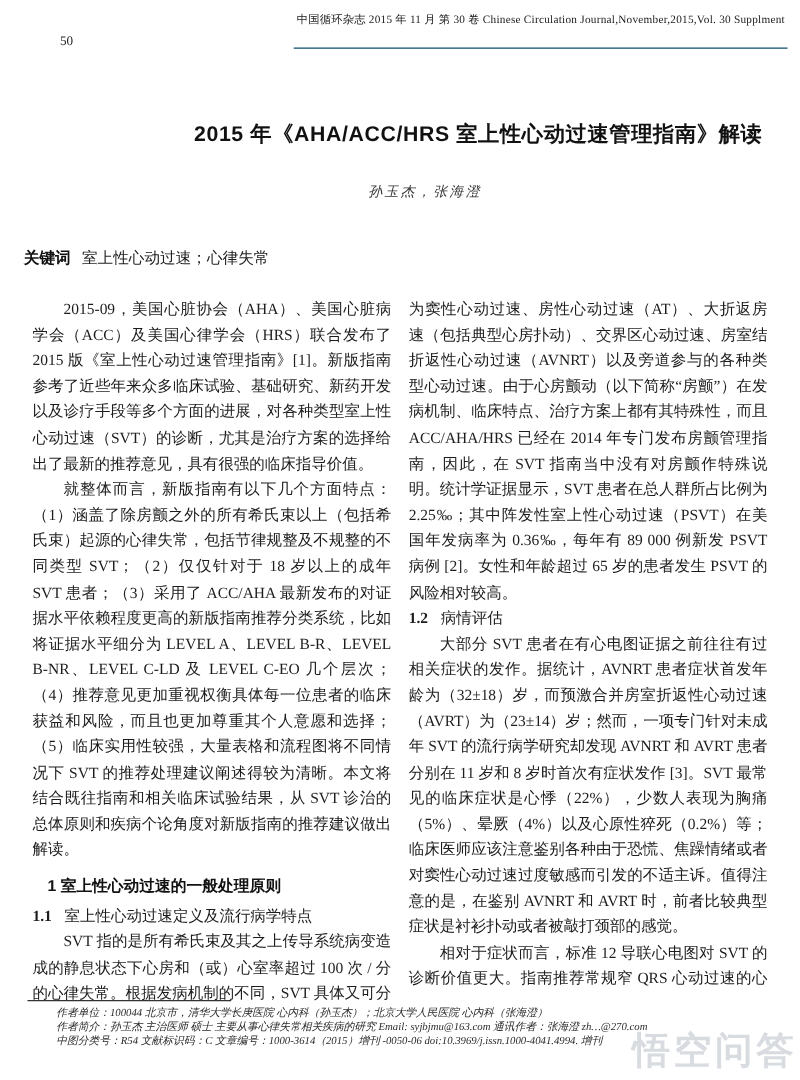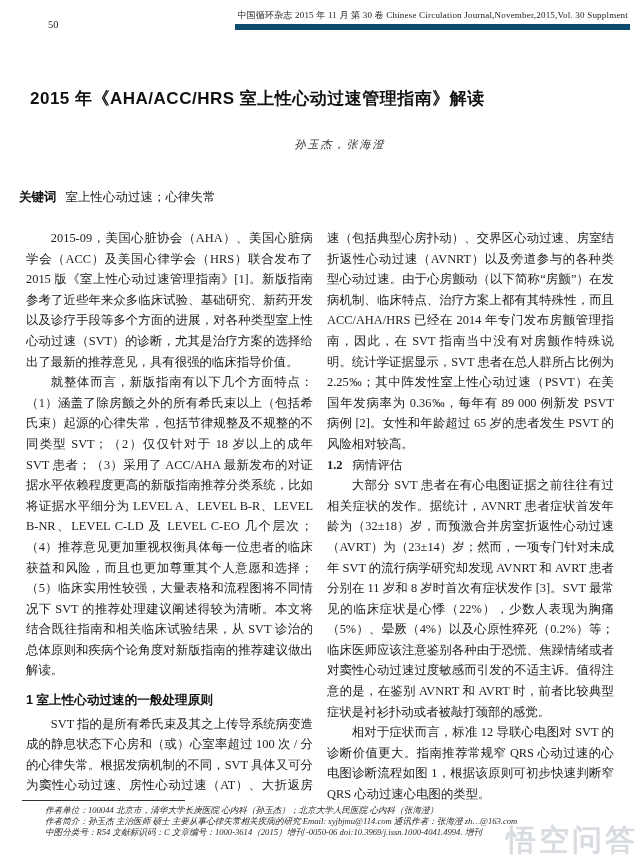--- a/index.html
+++ b/index.html
@@ -20,30 +20,30 @@
   }
   .page-num{
     font-size:10.5px;
     margin-left:38px;
     color:#222;
   }
   .journal-info{
     margin-left:auto;
     font-size:9px;
     color:#222;
-    border-bottom:6px solid #0c4a6e;
-    padding:0 2px 2px 2px;
+    border-bottom:1px solid #0c4a6e;
+    padding:0 2px 16px 2px;
     letter-spacing:0.2px;
     white-space:nowrap;
   }
 
   
   .article-title{
     margin:57px 30px 0 30px;
-    text-align:left;
+    text-align:right;
     font-family:"Liberation Sans","DejaVu Sans",sans-serif;
     font-weight:bold;
     font-size:17px;
     letter-spacing:0.5px;
     color:#111;
   }
   .article-authors{
     margin-top:27px;
     text-align:center;
     font-size:11px;
@@ -77,21 +77,21 @@
     overflow:hidden;
     font-size:12.4px;
     line-height:20.6px;
     text-align:justify;
   }
   .para{
     margin:0;
     text-indent:2em;
   }
   .sec-heading{
-    margin:9px 0 3px 0;
+    margin:9px 0 3px 12px;
     font-family:"Liberation Sans","DejaVu Sans",sans-serif;
     font-weight:bold;
     font-size:12.6px;
     color:#111;
     break-inside:avoid;
   }
   .subsec-heading{
     margin:0;
     font-size:12.4px;
     break-inside:avoid;
@@ -151,34 +151,38 @@
     <span class="keywords-label">关键词</span><span class="keywords-text">室上性心动过速；心律失常</span>
   </div>
 
   <div class="body-columns">
     <p class="para">2015-09，美国心脏协会（AHA）、美国心脏病学会（ACC）及美国心律学会（HRS）联合发布了 2015 版《室上性心动过速管理指南》[1]。新版指南参考了近些年来众多临床试验、基础研究、新药开发以及诊疗手段等多个方面的进展，对各种类型室上性心动过速（SVT）的诊断，尤其是治疗方案的选择给出了最新的推荐意见，具有很强的临床指导价值。</p>
     <p class="para">就整体而言，新版指南有以下几个方面特点：（1）涵盖了除房颤之外的所有希氏束以上（包括希氏束）起源的心律失常，包括节律规整及不规整的不同类型 SVT；（2）仅仅针对于 18 岁以上的成年 SVT 患者；（3）采用了 ACC/AHA 最新发布的对证据水平依赖程度更高的新版指南推荐分类系统，比如将证据水平细分为 LEVEL A、LEVEL B-R、LEVEL B-NR、LEVEL C-LD 及 LEVEL C-EO 几个层次；（4）推荐意见更加重视权衡具体每一位患者的临床获益和风险，而且也更加尊重其个人意愿和选择；（5）临床实用性较强，大量表格和流程图将不同情况下 SVT 的推荐处理建议阐述得较为清晰。本文将结合既往指南和相关临床试验结果，从 SVT 诊治的总体原则和疾病个论角度对新版指南的推荐建议做出解读。</p>
     <div class="sec-heading">
       <span class="sec-num">1</span>
       <span>室上性心动过速的一般处理原则</span>
     </div>
+    <div class="subsec-heading">
+      <span class="sec-num">1.1</span>
+      <span>室上性心动过速定义及流行病学特点</span>
+    </div>
     <p class="para">SVT 指的是所有希氏束及其之上传导系统病变造成的静息状态下心房和（或）心室率超过 100 次 / 分的心律失常。根据发病机制的不同，SVT 具体又可分为窦性心动过速、房性心动过速（AT）、大折返房速（包括典型心房扑动）、交界区心动过速、房室结折返性心动过速（AVNRT）以及旁道参与的各种类型心动过速。由于心房颤动（以下简称“房颤”）在发病机制、临床特点、治疗方案上都有其特殊性，而且 ACC/AHA/HRS 已经在 2014 年专门发布房颤管理指南，因此，在 SVT 指南当中没有对房颤作特殊说明。统计学证据显示，SVT 患者在总人群所占比例为 2.25‰；其中阵发性室上性心动过速（PSVT）在美国年发病率为 0.36‰，每年有 89 000 例新发 PSVT 病例 [2]。女性和年龄超过 65 岁的患者发生 PSVT 的风险相对较高。</p>
     <div class="subsec-heading">
       <span class="sec-num">1.2</span>
       <span>病情评估</span>
     </div>
     <p class="para">大部分 SVT 患者在有心电图证据之前往往有过相关症状的发作。据统计，AVNRT 患者症状首发年龄为（32±18）岁，而预激合并房室折返性心动过速（AVRT）为（23±14）岁；然而，一项专门针对未成年 SVT 的流行病学研究却发现 AVNRT 和 AVRT 患者分别在 11 岁和 8 岁时首次有症状发作 [3]。SVT 最常见的临床症状是心悸（22%），少数人表现为胸痛（5%）、晕厥（4%）以及心原性猝死（0.2%）等；临床医师应该注意鉴别各种由于恐慌、焦躁情绪或者对窦性心动过速过度敏感而引发的不适主诉。值得注意的是，在鉴别 AVNRT 和 AVRT 时，前者比较典型症状是衬衫扑动或者被敲打颈部的感觉。</p>
     <p class="para">相对于症状而言，标准 12 导联心电图对 SVT 的诊断价值更大。指南推荐常规窄 QRS 心动过速的心电图诊断流程如图 1，根据该原则可初步快速判断窄 QRS 心动过速心电图的类型。</p>
 
   </div>
 
   <div class="footnote">
     <div class="footnote-rule"></div>
     <div class="footnote-lines">
       <div>作者单位：100044  北京市，清华大学长庚医院  心内科（孙玉杰）；北京大学人民医院  心内科（张海澄）</div>
-      <div>作者简介：孙玉杰  主治医师  硕士  主要从事心律失常相关疾病的研究  Email: syjbjmu@114.com  通讯作者：张海澄  zh…@163.com</div>
+      <div>作者简介：孙玉杰  主治医师  硕士  主要从事心律失常相关疾病的研究  Email: syjbjmu@163.com  通讯作者：张海澄  zh…@270.com</div>
       <div>中图分类号：R54  文献标识码：C  文章编号：1000-3614（2015）增刊 -0050-06  doi:10.3969/j.issn.1000-4041.4994. 增刊</div>
     </div>
   </div>
 
   <div class="watermark">悟空问答</div>
 
 </div>
 
 </body></html>

